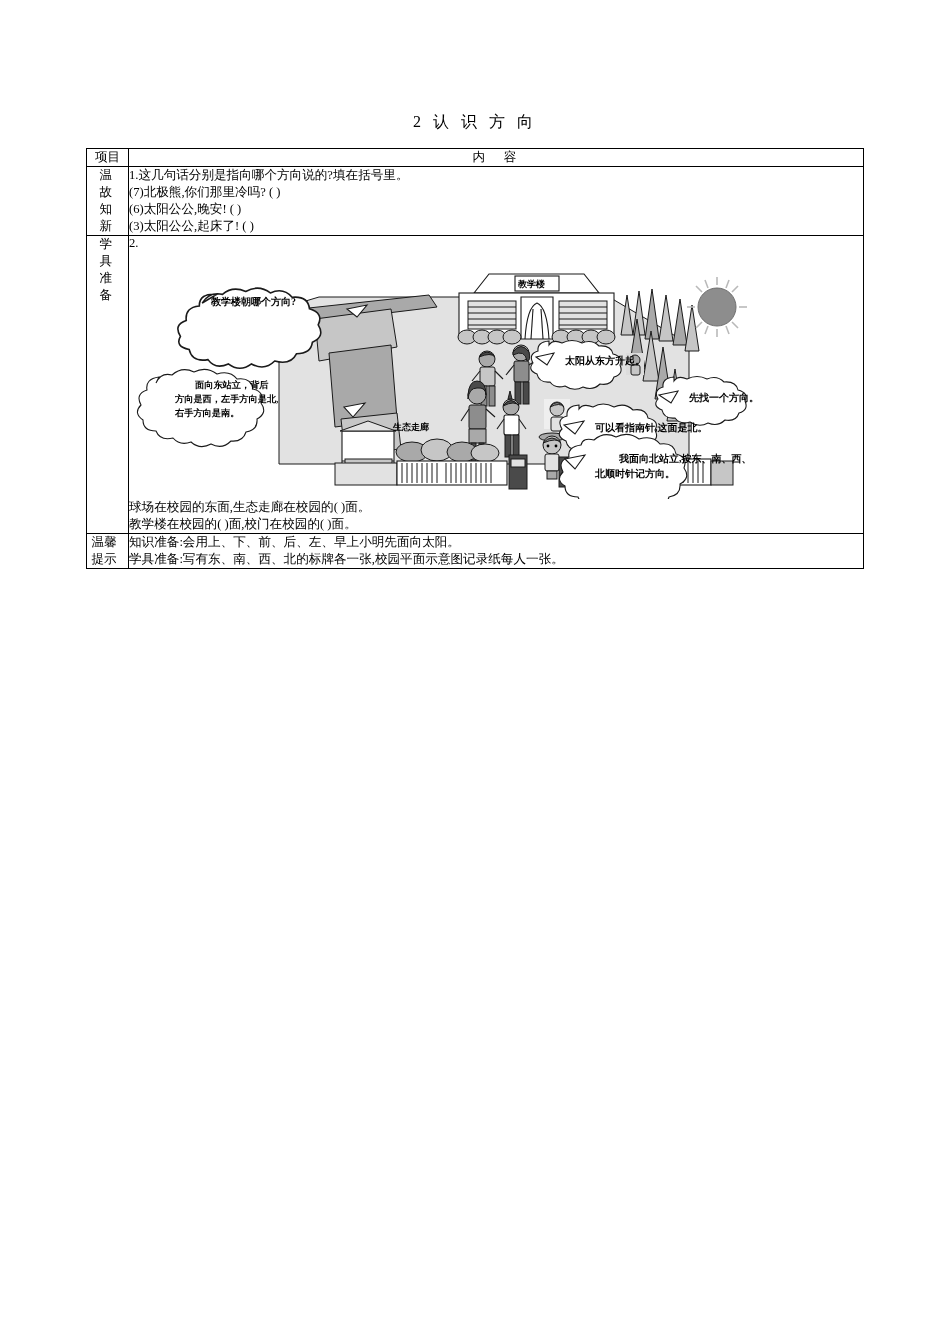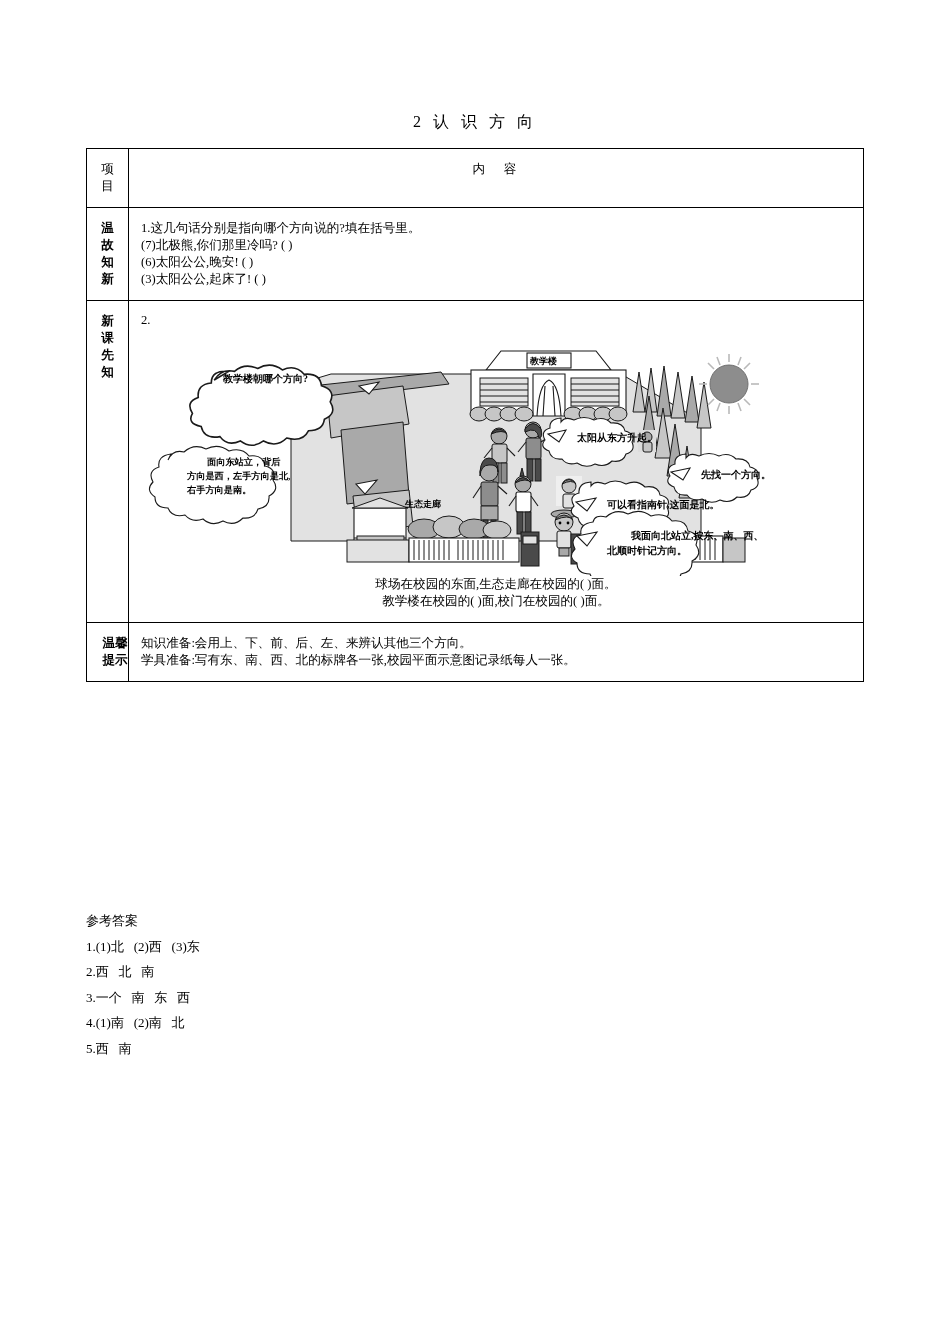--- a/index.html
+++ b/index.html
@@ -25,31 +25,30 @@
   table.sheet{
     position:absolute; left:86px; top:148px;
     width:778px;
     border-collapse:collapse;
     table-layout:fixed;
   }
   table.sheet, table.sheet td{
     border:1px solid #000;
   }
   table.sheet td{
-    padding:12px;
+    padding:0;
     vertical-align:top;
     font-size:12.6px;
     line-height:17px;
   }
   col.c-label{ width:42px; }
 
   td.label{
-    text-align:center;
     vertical-align:middle;
-    font-weight:bold;
+    font-weight:normal;
     font-size:13px;
     line-height:15.5px;
     padding:2px 0;
   }
   td.label .vtxt{
     display:block;
     width:16px;
     margin:0 auto;
     word-break:break-all;
     white-space:normal;
@@ -74,21 +73,21 @@
   
   .fig-wrap{ position:relative; }
   .fig-num{ font-size:12.6px; line-height:15px; display:block; }
   .figure{
     position:relative;
     width:700px; height:250px;
     margin:-2px 0 0 0;
   }
   .figure svg{ display:block; }
 
-  .after-fig{ display:block; font-size:12.6px; line-height:17px; white-space:nowrap;text-align:center;}
+  .after-fig{ display:block; font-size:12.6px; line-height:17px; white-space:nowrap;}
 
   
   .answers{
     position:absolute; left:86px; top:908px;
     font-size:13px;
     line-height:25.5px;
   }
   .answers .a-line{ display:block; white-space:pre; }
   .answers .a-head{ display:block; }
 </style>
@@ -118,21 +117,21 @@
         <td class="body">
           <span class="ln">1.这几句话分别是指向哪个方向说的?填在括号里。</span>
           <span class="ln">(7)北极熊,你们那里冷吗? (      )</span>
           <span class="ln">(6)太阳公公,晚安!     (      )</span>
           <span class="ln">(3)太阳公公,起床了! (      )</span>
         </td>
       </tr>
 
       <tr>
         <td class="label">
-          <span class="vtxt">新课先知</span>
+          <span class="vtxt">学具准备</span>
         </td>
         <td class="body">
           <div class="fig-wrap">
             <span class="fig-num">2.</span>
 
             <div class="figure">
               <svg width="700" height="250" viewBox="0 0 700 250">
                 <defs>
                   <style>
                     .st{fill:none;stroke:#1a1a1a;stroke-width:1.1;}
@@ -430,30 +429,22 @@
         </td>
       </tr>
 
 
 
       <tr>
         <td class="label twoline">
           <span class="vtxt">温馨提示</span>
         </td>
         <td class="body">
-          <span class="ln">知识准备:会用上、下、前、后、左、来辨认其他三个方向。</span>
+          <span class="ln">知识准备:会用上、下、前、后、左、早上小明先面向太阳。</span>
           <span class="ln">学具准备:写有东、南、西、北的标牌各一张,校园平面示意图记录纸每人一张。</span>
         </td>
       </tr>
 
     </tbody>
   </table>
 
-  <div class="answers">
-    <span class="a-head">参考答案</span>
-    <span class="a-line">1.(1)北   (2)西   (3)东</span>
-    <span class="a-line">2.西   北   南</span>
-    <span class="a-line">3.一个   南   东   西</span>
-    <span class="a-line">4.(1)南   (2)南   北</span>
-    <span class="a-line">5.西   南</span>
-  </div>
 
 </div>
 
 </body></html>

